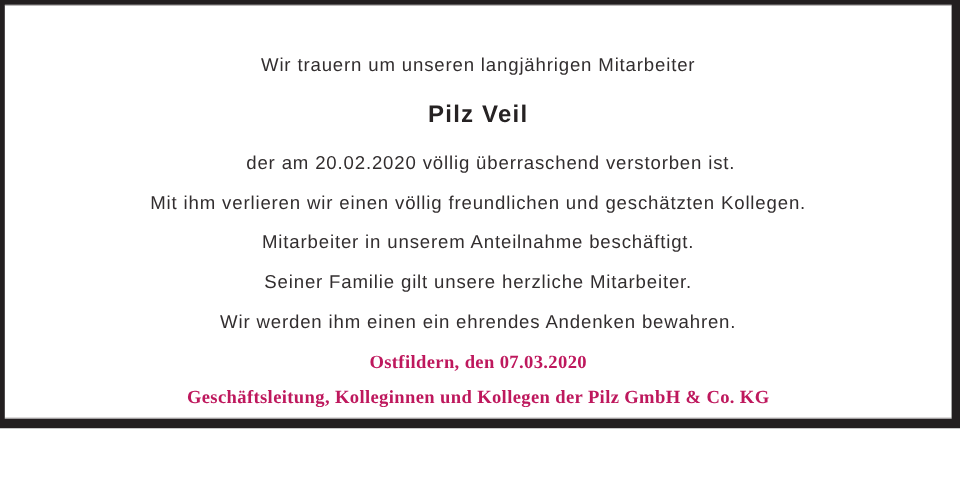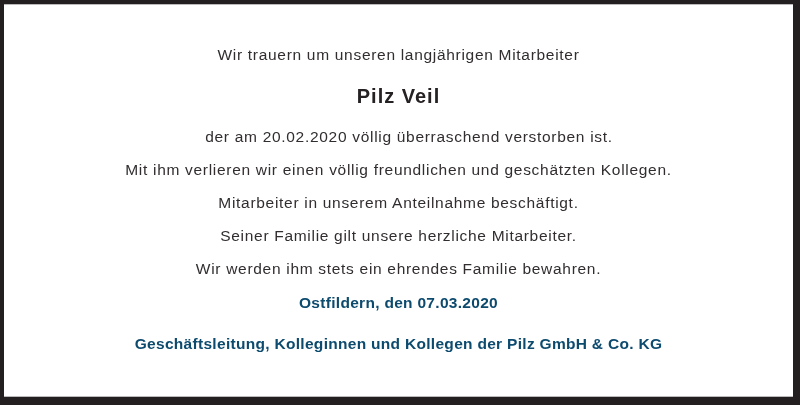--- a/index.html
+++ b/index.html
@@ -3,21 +3,21 @@
 <meta charset="utf-8">
 <style>
   html, body {
     margin: 0;
     padding: 0;
     background: #ffffff;
   }
   .notice-card {
     box-sizing: border-box;
     width: 800px;
-    height: 405px;
+    height: 357px;
     background: #ffffff;
     border-style: solid;
     border-color: #231f20;
     border-width: 4px 7px 8px 4px;
     
     box-shadow: inset 0 1px 0 #bdbaba, inset 0 -1px 0 #bdbaba;
     font-family: "Liberation Sans", "DejaVu Sans", sans-serif;
     color: #322e2f;
     overflow: hidden;
   }
@@ -47,27 +47,28 @@
     letter-spacing: 1px;
     color: #262223;
   }
   .first-body-line {
     margin-top: 22px;
     padding-left: 21px;
   }
   .bold-line {
     font-weight: 700;
     letter-spacing: 0.3px;
-    color: #0c4a6e;
+    color: #be185d;
+    font-family: Liberation Serif, serif;
   }
   .dateline {
     margin-top: 18px;
   }
   .signature-line {
-    margin-top: 25px;
+    margin-top: 13px;
   }
 </style>
 </head>
 <body>
 
 <div class="notice-card">
   <div class="notice-content">
 
     <p class="line intro-line">Wir trauern um unseren langjährigen Mitarbeiter</p>
 
@@ -75,20 +76,20 @@
 
     <p class="line first-body-line">der am 20.02.2020 völlig überraschend verstorben ist.</p>
 
     <p class="line">Mit ihm verlieren wir einen völlig freundlichen und geschätzten Kollegen.</p>
 
 
     <p class="line">Mitarbeiter in unserem Anteilnahme beschäftigt.</p>
 
     <p class="line">Seiner Familie gilt unsere herzliche Mitarbeiter.</p>
 
-    <p class="line">Wir werden ihm stets ein ehrendes Familie bewahren.</p>
+    <p class="line">Wir werden ihm einen ein ehrendes Andenken bewahren.</p>
 
     <p class="line bold-line dateline">Ostfildern, den 07.03.2020</p>
 
     <p class="line bold-line signature-line">Geschäftsleitung, Kolleginnen und Kollegen der Pilz GmbH &amp; Co. KG</p>
 
   </div>
 </div>
 
 </body></html>

